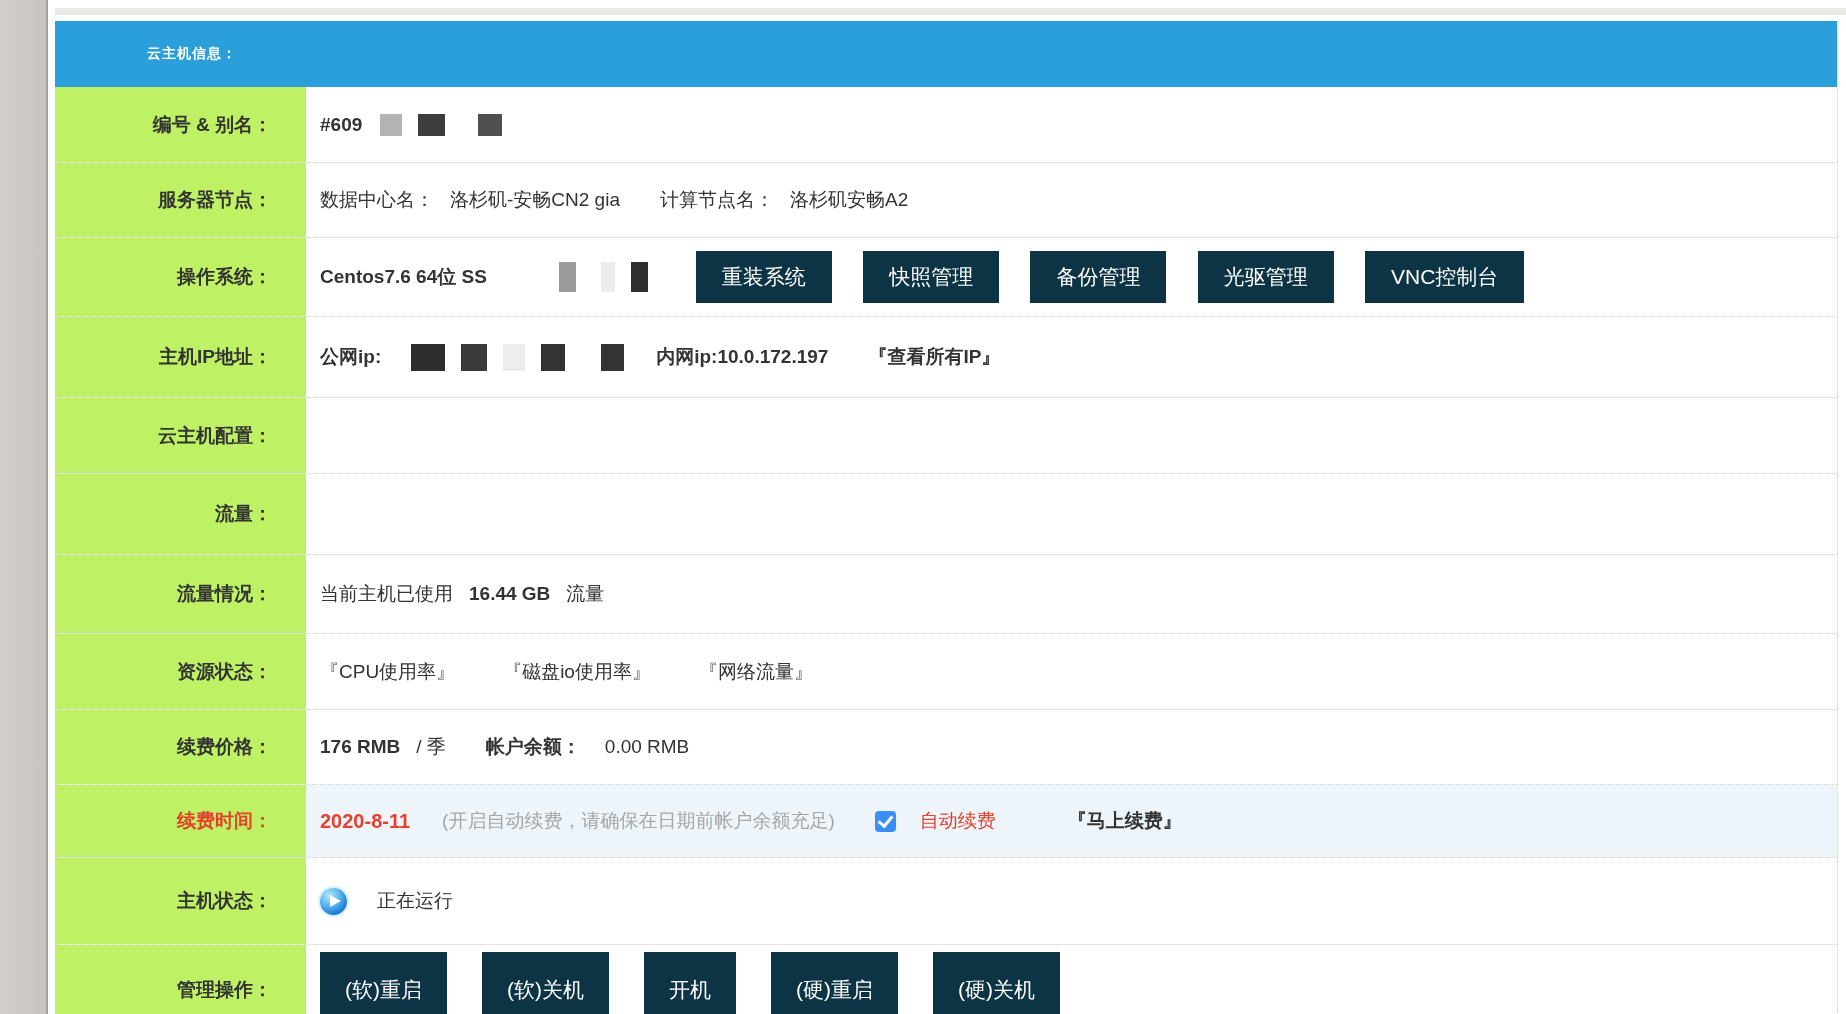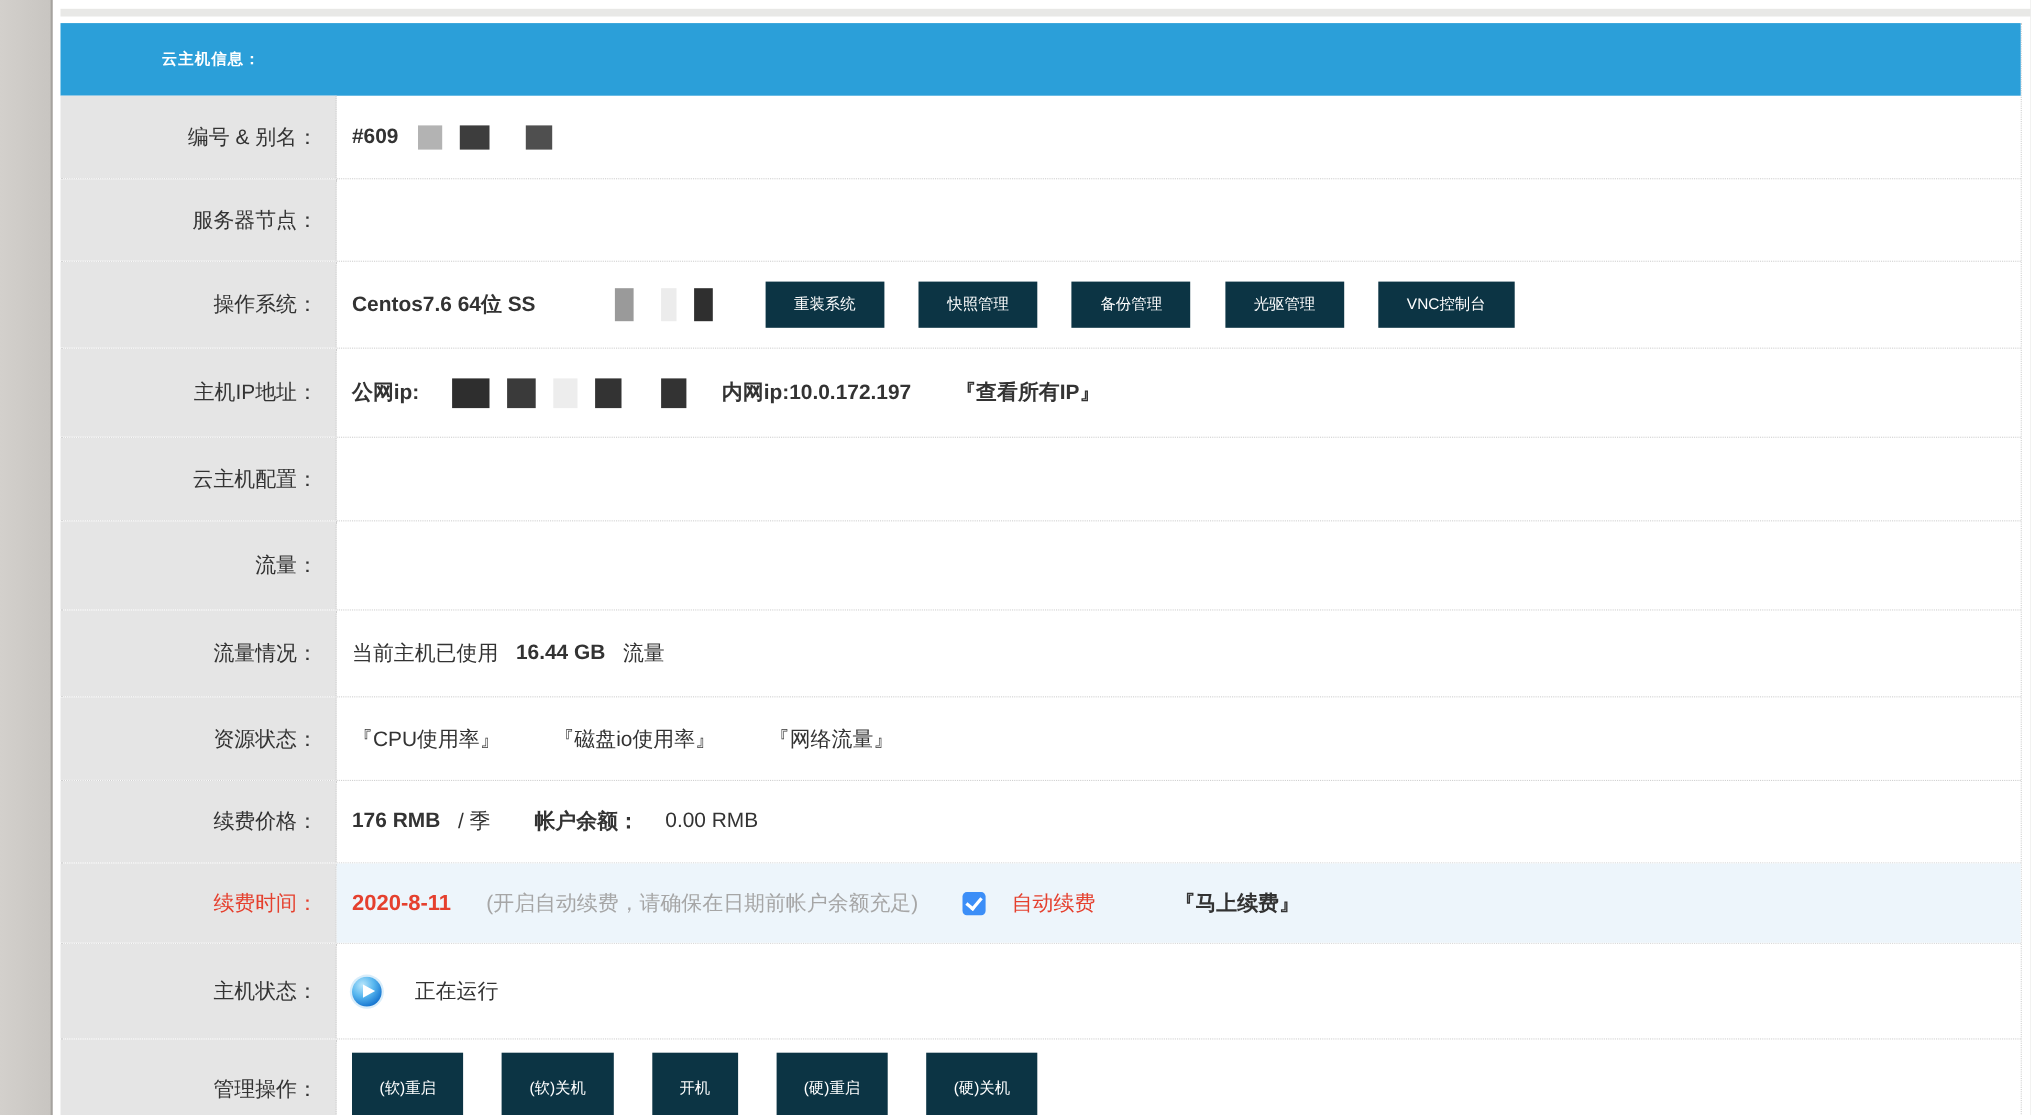--- a/index.html
+++ b/index.html
@@ -29,35 +29,35 @@
     height:66px;background:#2b9fd9;color:#fff;
     display:flex;align-items:center;
     padding-left:92px;font-size:14px;font-weight:bold;
     letter-spacing:1px;
   }
   .row{display:flex;border-bottom:1px dotted #cfcfcf;height:75px;}
   .row.h74{height:74px;} .row.h78{height:78px;} .row.h80{height:80px;}
   .row.h72{height:72px;} .row.h86{height:86px;} .row.h90{height:90px;border-bottom:none;}
   .row-label{
     width:251px;min-width:251px;box-sizing:border-box;
-    background:#e5e5e5;border-right:1px dotted #cfcfcf;
+    background:#bef264;border-right:1px dotted #cfcfcf;
     display:flex;align-items:center;justify-content:flex-end;
-    padding-right:16px;font-size:19px;font-weight:normal;color:#333;
+    padding-right:33px;font-size:19px;font-weight:bold;color:#333;
   }
   .row-content{
     flex:1;display:flex;align-items:center;
     padding-left:14px;font-size:19px;color:#333;
     min-width:0;white-space:nowrap;gap:16px;
   }
   .bold{font-weight:bold;}
   .redact{display:inline-block;}
   .btn{
     display:inline-flex;align-items:center;justify-content:center;
     background:#0c3444;color:#fff;border:none;
-    font-size:14px;padding:12px 24px;cursor:pointer;
+    font-size:21px;padding:12px 24px;cursor:pointer;
     font-family:inherit;
   }
   .os-btns .btn{margin-right:26px;padding:12px 26px;}
   .mg-btns .btn{margin-right:19px;padding:24px 25px;}
   .upgrade-btn{margin-left:32px;padding:12px 26px;}
   .red{color:#e5402e;}
   .note{color:#a6a6a6;}
   .renew-row .row-content{background:#edf5fb;}
   .checkbox{
     width:21px;height:21px;border-radius:4px;background:#3c8ef7;
@@ -99,20 +99,26 @@
       <div class="row-content">
         <span class="bold">#609</span>
         <span class="redact" style="width:22px;height:22px;background:#b3b3b3;margin-left:2px;"></span>
         <span class="redact" style="width:27px;height:22px;background:#3d3d3d;"></span>
         <span class="redact" style="width:24px;height:22px;background:#4f4f4f;margin-left:17px;"></span>
       </div>
     </div>
 
     <div class="row h74">
       <div class="row-label">服务器节点：</div>
+      <div class="row-content">
+        <span>数据中心名：</span>
+        <span>洛杉矶-安畅CN2 gia</span>
+        <span class="gap24">计算节点名：</span>
+        <span>洛杉矶安畅A2</span>
+      </div>
     </div>
 
     <div class="row h78">
       <div class="row-label">操作系统：</div>
       <div class="row-content">
         <span class="bold">Centos7.6 64位 SS</span>
         <span class="redact gap56" style="width:17px;height:30px;background:#9a9a9a;"></span>
         <span class="redact" style="width:14px;height:30px;background:#ececec;margin-left:9px;"></span>
         <span class="redact" style="width:17px;height:30px;background:#2f2f2f;"></span>
         <span class="os-btns gap32">

